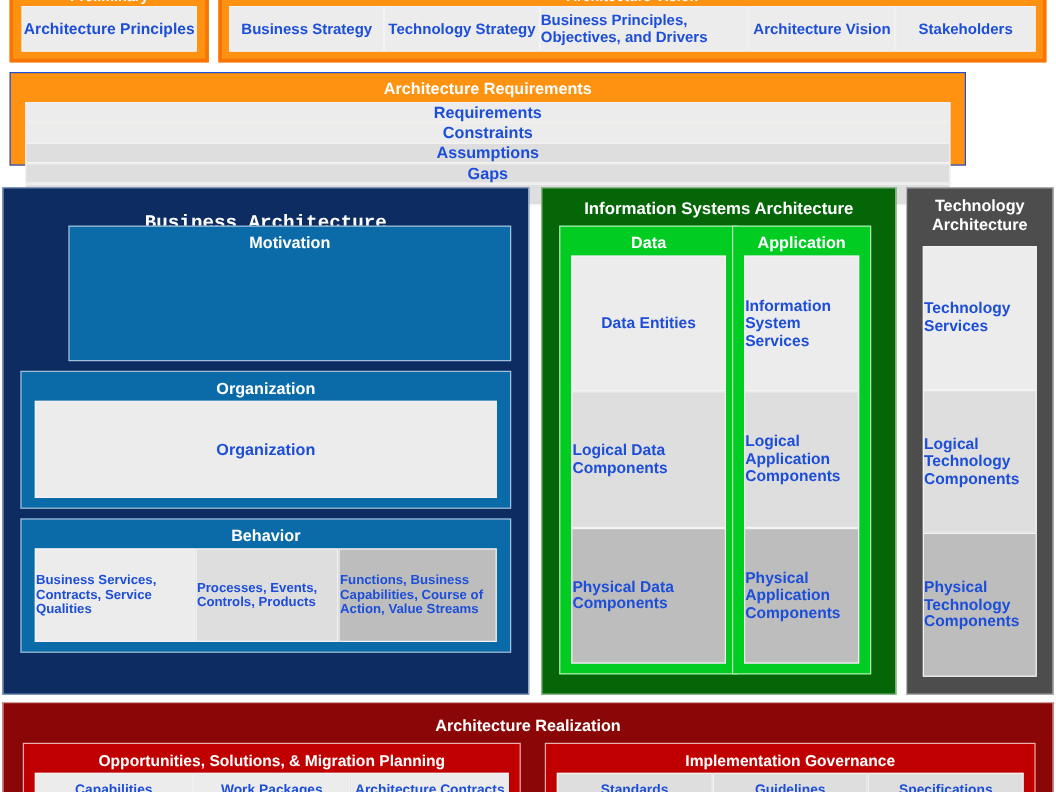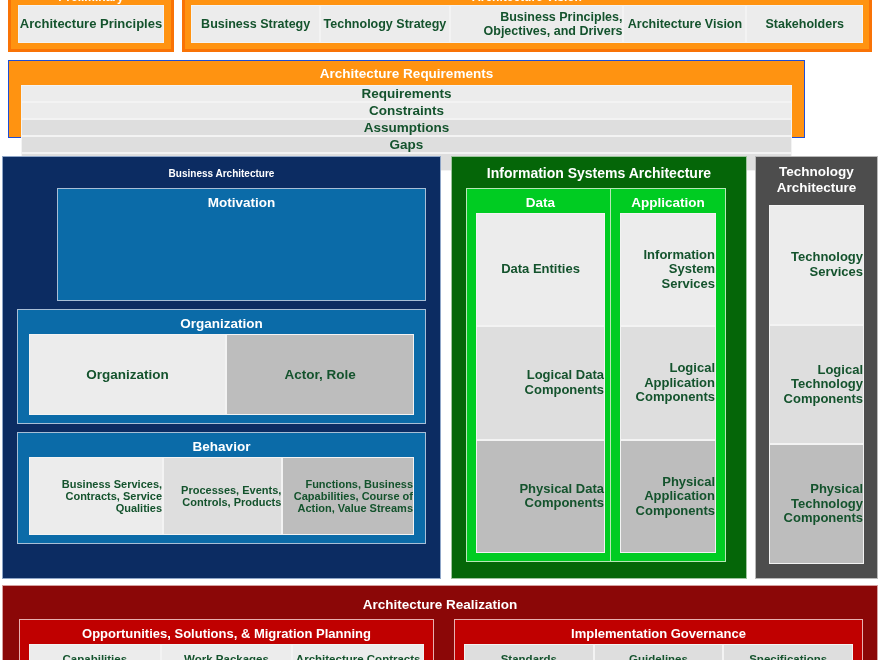--- a/index.html
+++ b/index.html
@@ -18,26 +18,26 @@
     position: relative;
     width: 880px;
     height: 660px;
     background: #ffffff;
   }
 
   
   .cell {
     background: #e4e4e4;
     border: 1px solid #f3f3f3;
-    color: #14532d;
+    color: #1d4ed8;
     font-weight: bold;
     display: flex;
     align-items: center;
     justify-content: center;
-    text-align: right;
+    text-align: left;
     box-sizing: border-box;
     line-height: 1.12;
   }
   .cell.g1 { background: #ececec; }
   .cell.g2 { background: #dedede; }
   .cell.g3 { background: #c6c6c6; }
   .cell.g4 { background: #bdbdbd; }
 
   .band-title {
     color: #ffffff;
@@ -108,22 +108,23 @@
 
   
   #biz {
     position: absolute;
     left: 2px; top: 0; width: 439px; height: 423px;
     background: #0c2c62;
     border: 1px solid #8fa6c8;
     box-sizing: border-box;
   }
   #biz-title {
-    position: absolute; left: 0; top: 7px; width: 100%; height: 18px;
-    font-size: 10px;
+    position: absolute; left: 0; top: 20px; width: 100%; height: 18px;
+    font-size: 16px;
+    font-family: Liberation Mono, monospace;
   }
   .biz-sub {
     position: absolute;
     left: 14px; right: 14px;
     background: #0b6ba8;
     border: 1px solid #a8bed6;
     box-sizing: border-box;
   }
   .biz-sub-title {
     position: absolute; left: 0; top: 5px; width: 100%; height: 17px;
@@ -260,21 +261,20 @@
       <div id="biz-title" class="band-title">Business Architecture</div>
 
       <div id="biz-motivation" class="biz-sub">
         <div class="biz-sub-title band-title">Motivation</div>
       </div>
 
       <div id="biz-organization" class="biz-sub">
         <div class="biz-sub-title band-title">Organization</div>
         <div class="biz-sub-row">
           <div class="cell g1" style="flex:1.05">Organization</div>
-          <div class="cell g4" style="flex:1">Actor, Role</div>
         </div>
       </div>
 
       <div id="biz-behavior" class="biz-sub">
         <div class="biz-sub-title band-title">Behavior</div>
         <div class="biz-sub-row">
           <div class="cell g1" style="flex:1.07">Business Services, Contracts, Service Qualities</div>
           <div class="cell g2" style="flex:0.95">Processes, Events, Controls, Products</div>
           <div class="cell g4" style="flex:1.05">Functions, Business Capabilities, Course of Action, Value Streams</div>
         </div>

